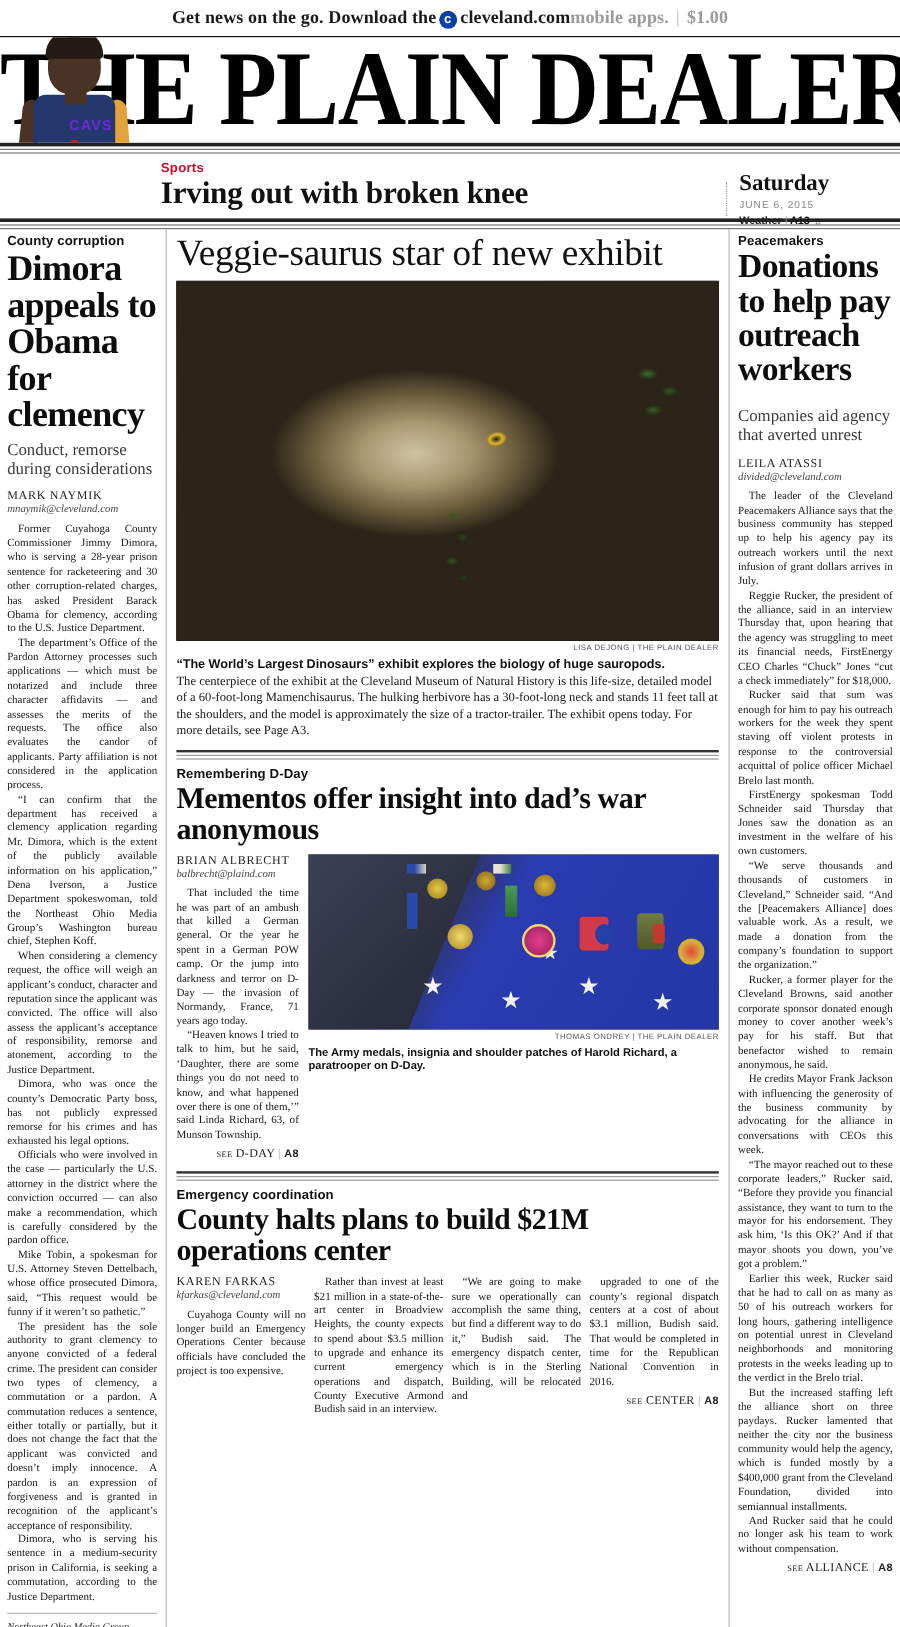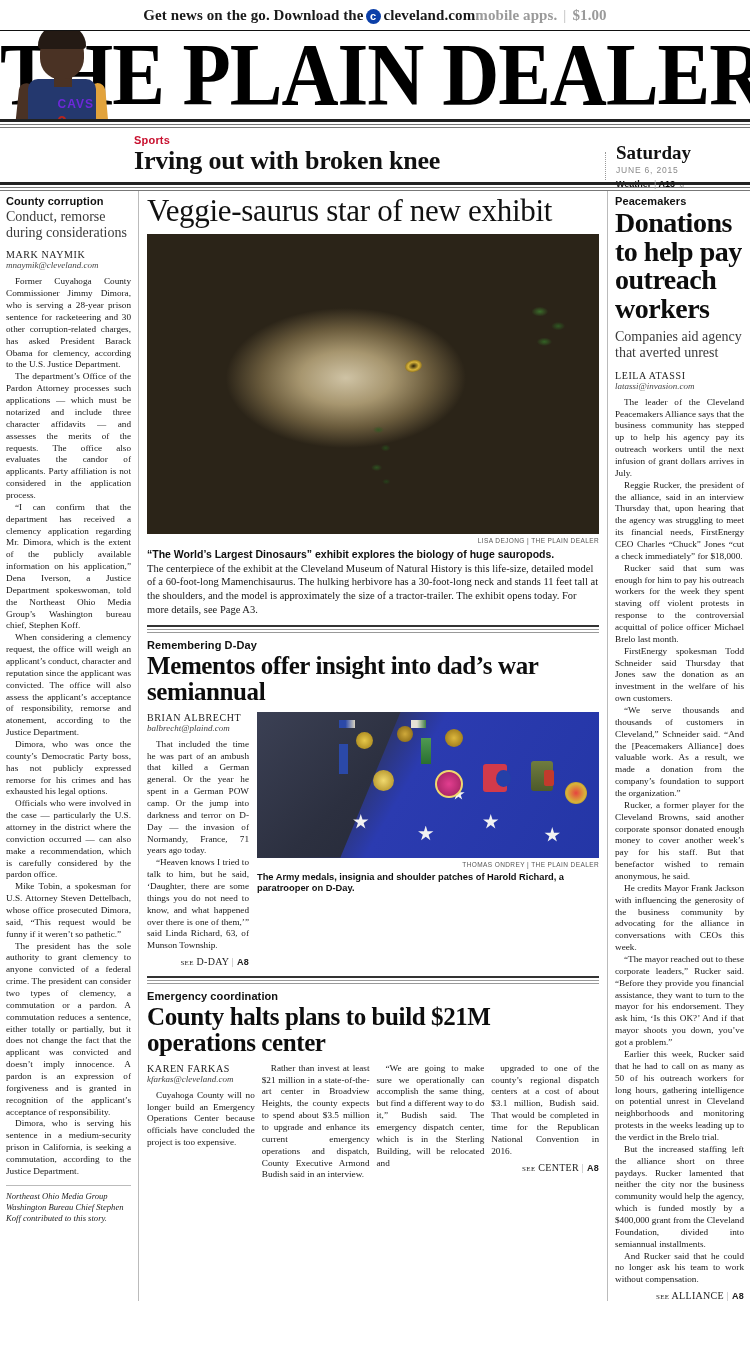--- a/index.html
+++ b/index.html
@@ -175,21 +175,21 @@
     font-family:"Liberation Sans", sans-serif; font-weight:bold; font-size:9.3px;
     line-height:1.25; color:#111;
   }
 
   .quad { display:flex; gap:7px; margin-top:4px; }
   .quad .qc { flex:1 1 0; }
 
   
   .hl-right {
     font-family:"Liberation Serif", serif; font-weight:bold; font-size:28px; line-height:1.02;
-    letter-spacing:-.5px; margin:2px 0 6px; color:#0d0d0d;
+    letter-spacing:-.5px; margin:2px 0 17px; color:#0d0d0d;
   }
 
   
   .dino-skin { position:absolute; inset:0;
     background:
       radial-gradient(ellipse 120px 70px at 44% 48%, #cfc3a5 0%, #a7966f 38%, #6b5c3d 70%, #2b2418 100%),
       radial-gradient(ellipse 200px 120px at 20% 35%, #8d7d55 0%, #4b4028 55%, #16130c 100%),
       linear-gradient(160deg, #1a1710 0%, #070707 60%, #000 100%);
   }
   .dino-eye { position:absolute; left:57%; top:42%; width:17px; height:12px;
@@ -275,20 +275,21 @@
   <div class="rule-stack body-rules">
     <div class="rule-thick"></div>
       <div class="rule-thin"></div>
       <div class="rule-thin"></div>
   </div>
 
   <div class="cols">
 
     <div class="col-left">
       <div class="kicker">County corruption</div>
+      <div class="hl-left">Dimora appeals to Obama for clemency</div>
       <div class="deck">Conduct, remorse during considerations</div>
       <div class="byline">Mark Naymik</div>
       <div class="byline-mail">mnaymik@cleveland.com</div>
       <div class="bodytext">
         <p class="first">Former Cuyahoga County Commissioner Jimmy Dimora, who is serving a 28-year prison sentence for racketeering and 30 other corruption-related charges, has asked President Barack Obama for clemency, according to the U.S. Justice Department.</p>
         <p>The department’s Office of the Pardon Attorney processes such applications — which must be notarized and include three character affidavits — and assesses the merits of the requests. The office also evaluates the candor of applicants. Party affiliation is not considered in the application process.</p>
         <p>“I can confirm that the department has received a clemency application regarding Mr. Dimora, which is the extent of the publicly available information on his application,” Dena Iverson, a Justice Department spokeswoman, told the Northeast Ohio Media Group’s Washington bureau chief, Stephen Koff.</p>
         <p>When considering a clemency request, the office will weigh an applicant’s conduct, character and reputation since the applicant was convicted. The office will also assess the applicant’s acceptance of responsibility, remorse and atonement, according to the Justice Department.</p>
         <p>Dimora, who was once the county’s Democratic Party boss, has not publicly expressed remorse for his crimes and has exhausted his legal options.</p>
         <p>Officials who were involved in the case — particularly the U.S. attorney in the district where the conviction occurred — can also make a recommendation, which is carefully considered by the pardon office.</p>
@@ -312,21 +313,21 @@
       <div class="cap-lead">“The World’s Largest Dinosaurs” exhibit explores the biology of huge sauropods.</div>
       <div class="cap-body"> The centerpiece of the exhibit at the Cleveland Museum of Natural History is this life-size, detailed model of a 60-foot-long Mamenchisaurus. The hulking herbivore has a 30-foot-long neck and stands 11 feet tall at the shoulders, and the model is approximately the size of a tractor-trailer. The exhibit opens today. For more details, see Page A3.</div>
 
       <div class="sec-rule">
           <div class="a"></div>
           <div class="b"></div>
           <div class="b"></div>
         </div>
 
       <div class="kicker">Remembering D-Day</div>
-      <div class="hl-story">Mementos offer insight into dad’s war semiannual</div>
+      <div class="hl-story">Mementos offer insight into dad’s war anonymous</div>
 
       <div class="two-col-wrap">
         <div class="narrow-col">
           <div class="byline" style="margin-top:0">Brian Albrecht</div>
           <div class="byline-mail">balbrecht@plaind.com</div>
           <div class="bodytext">
             <p>That included the time he was part of an ambush that killed a German general. Or the year he spent in a German POW camp. Or the jump into darkness and terror on D-Day — the invasion of Normandy, France, 71 years ago today.</p>
             <p>“Heaven knows I tried to talk to him, but he said, ‘Daughter, there are some things you do not need to know, and what happened over there is one of them,’” said Linda Richard, 63, of Munson Township.</p>
           </div>
           <div class="jumpline" style="text-align:right">
@@ -402,21 +403,21 @@
           </div>
         </div>
       </div>
     </div>
 
     <div class="col-right">
       <div class="kicker">Peacemakers</div>
       <div class="hl-right">Donations to help pay outreach workers</div>
       <div class="deck">Companies aid agency that averted unrest</div>
       <div class="byline">Leila Atassi</div>
-      <div class="byline-mail">latassi@invasion.com</div>
+      <div class="byline-mail">divided@cleveland.com</div>
       <div class="bodytext">
         <p class="first">The leader of the Cleveland Peacemakers Alliance says that the business community has stepped up to help his agency pay its outreach workers until the next infusion of grant dollars arrives in July.</p>
         <p>Reggie Rucker, the president of the alliance, said in an interview Thursday that, upon hearing that the agency was struggling to meet its financial needs, FirstEnergy CEO Charles “Chuck” Jones “cut a check immediately” for $18,000.</p>
         <p>Rucker said that sum was enough for him to pay his outreach workers for the week they spent staving off violent protests in response to the controversial acquittal of police officer Michael Brelo last month.</p>
         <p>FirstEnergy spokesman Todd Schneider said Thursday that Jones saw the donation as an investment in the welfare of his own customers.</p>
         <p>“We serve thousands and thousands of customers in Cleveland,” Schneider said. “And the [Peacemakers Alliance] does valuable work. As a result, we made a donation from the company’s foundation to support the organization.”</p>
         <p>Rucker, a former player for the Cleveland Browns, said another corporate sponsor donated enough money to cover another week’s pay for his staff. But that benefactor wished to remain anonymous, he said.</p>
         <p>He credits Mayor Frank Jackson with influencing the generosity of the business community by advocating for the alliance in conversations with CEOs this week.</p>
         <p>“The mayor reached out to these corporate leaders,” Rucker said. “Before they provide you financial assistance, they want to turn to the mayor for his endorsement. They ask him, ‘Is this OK?’ And if that mayor shoots you down, you’ve got a problem.”</p>
         <p>Earlier this week, Rucker said that he had to call on as many as 50 of his outreach workers for long hours, gathering intelligence on potential unrest in Cleveland neighborhoods and monitoring protests in the weeks leading up to the verdict in the Brelo trial.</p>

